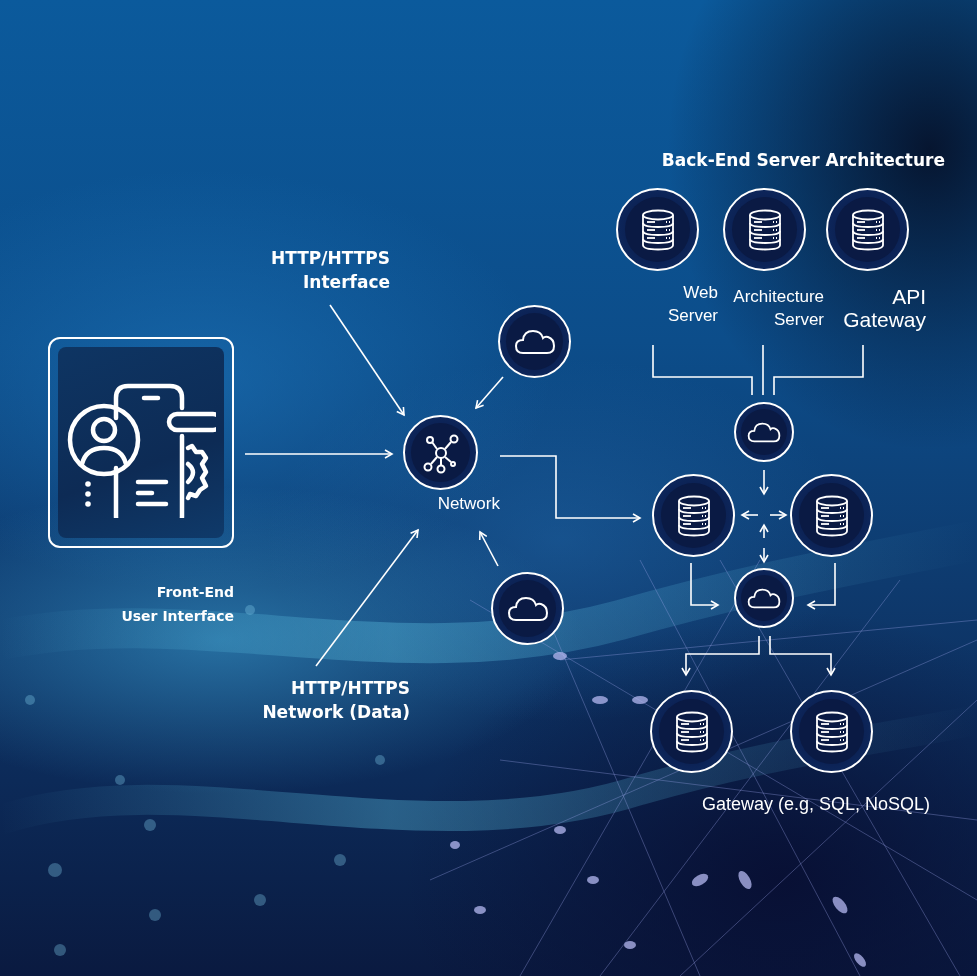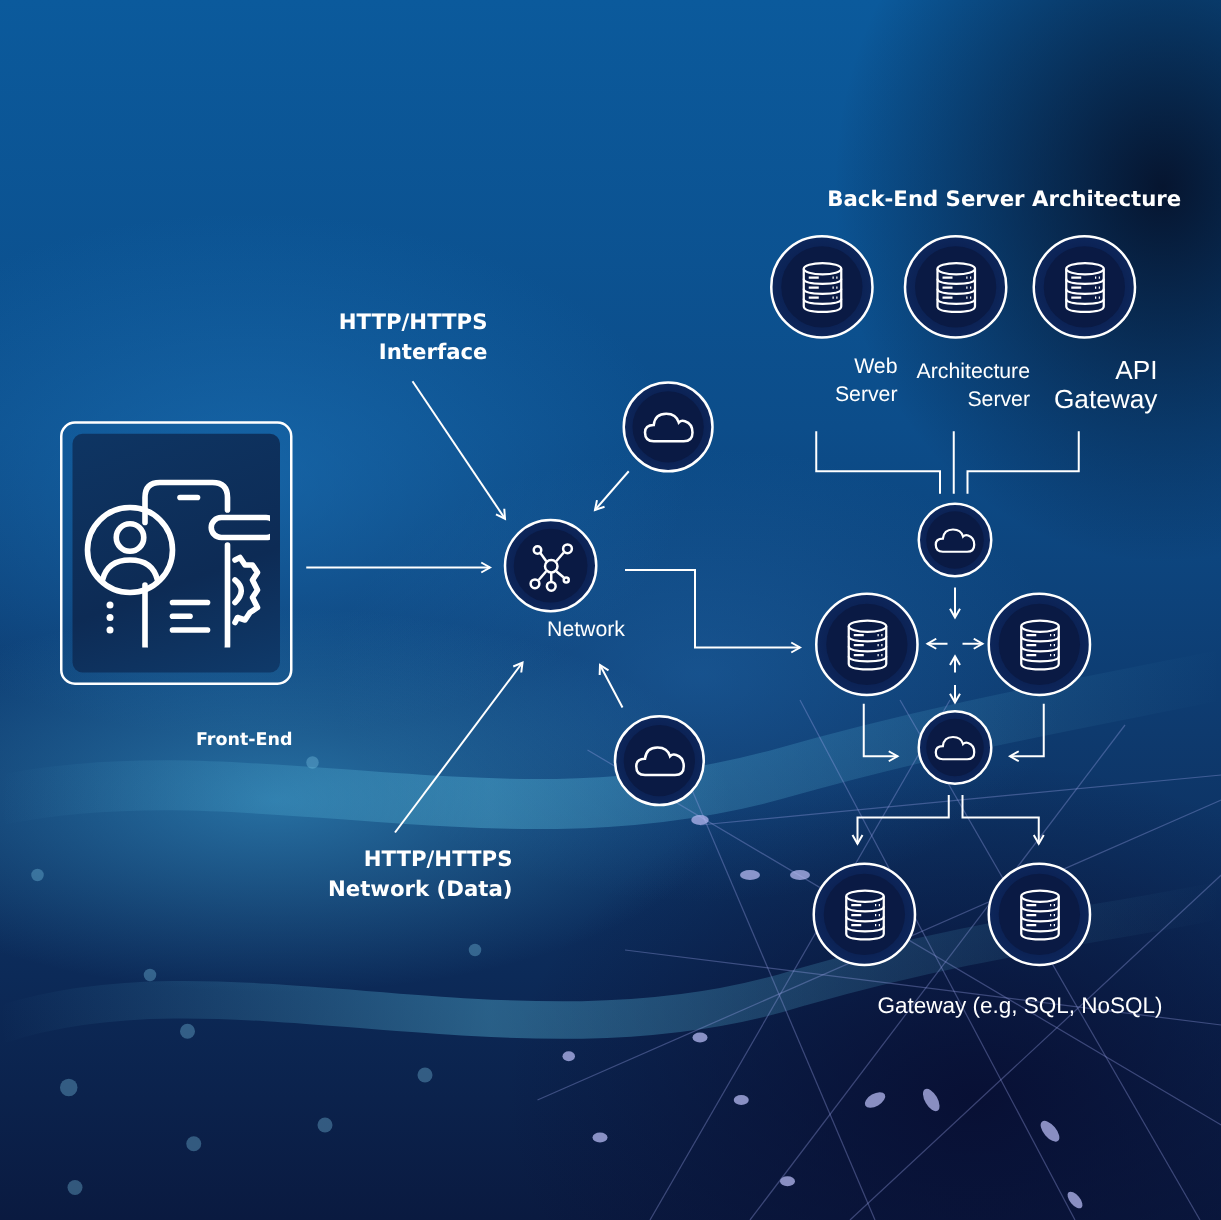--- a/index.html
+++ b/index.html
@@ -145,20 +145,21 @@
         <g fill="#ffffff">
           <circle cx="22" cy="116" r="2.8"></circle>
           <circle cx="22" cy="126" r="2.8"></circle>
           <circle cx="22" cy="136" r="2.8"></circle>
         </g>
       </svg>
     </div>
   </div>
   <div class="label bold" style="left:48px;top:580px;width:186px;font-size:14px;line-height:24px;">
     <div>Front-End</div>
+    <div>User Interface</div>
   </div>
 
   <div class="label bold" style="left:210px;top:246px;width:180px;font-size:17px;line-height:24px;">
     <div>HTTP/HTTPS</div>
     <div>Interface</div>
   </div>
 
   <div class="label bold" style="left:210px;top:676px;width:200px;font-size:17px;line-height:24px;">
     <div>HTTP/HTTPS</div>
     <div>Network (Data)</div>

